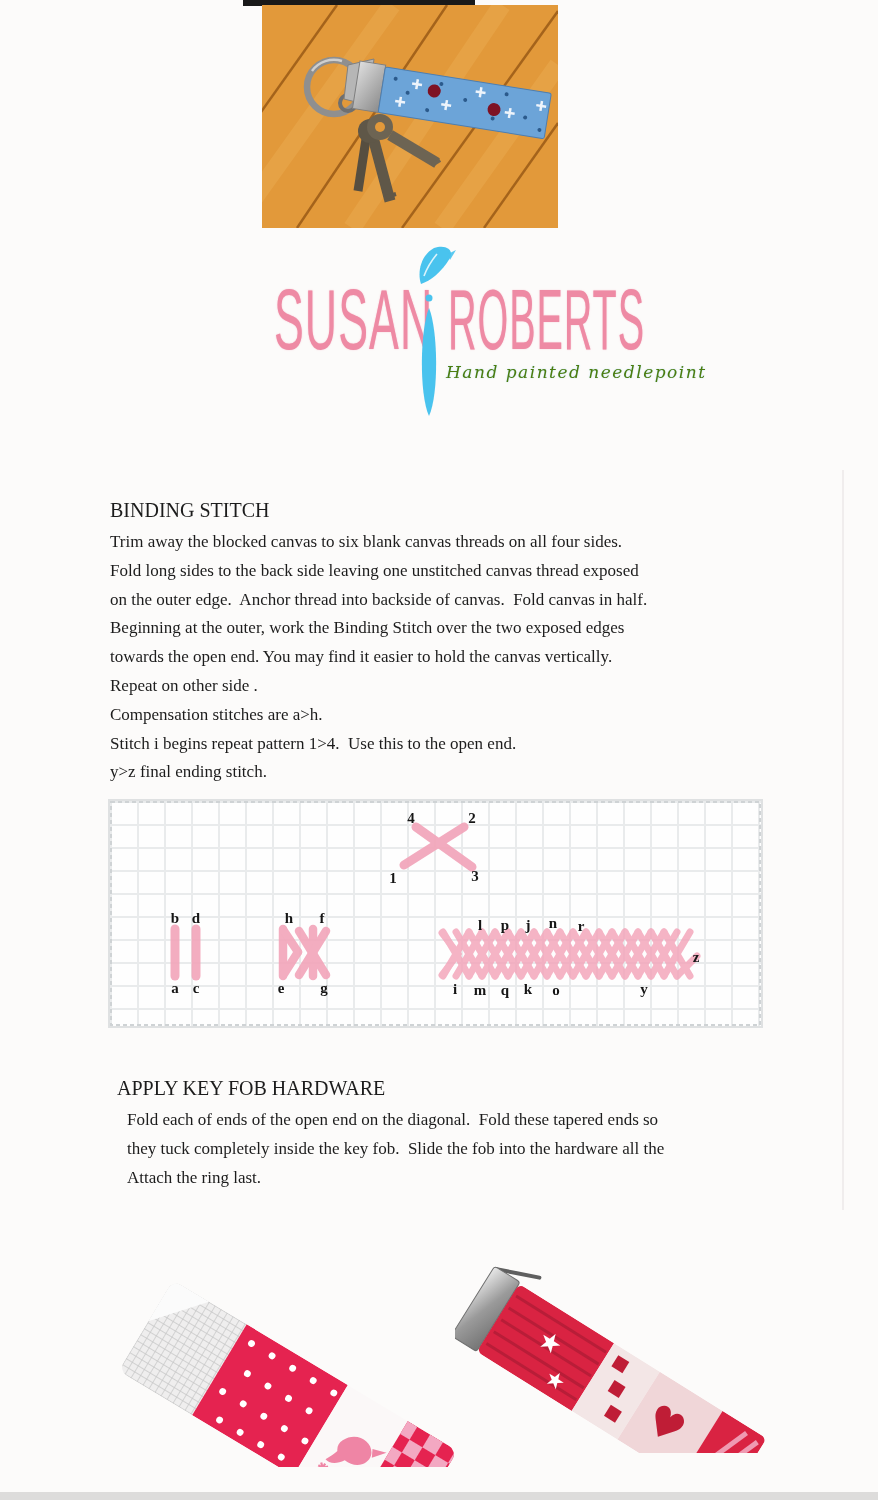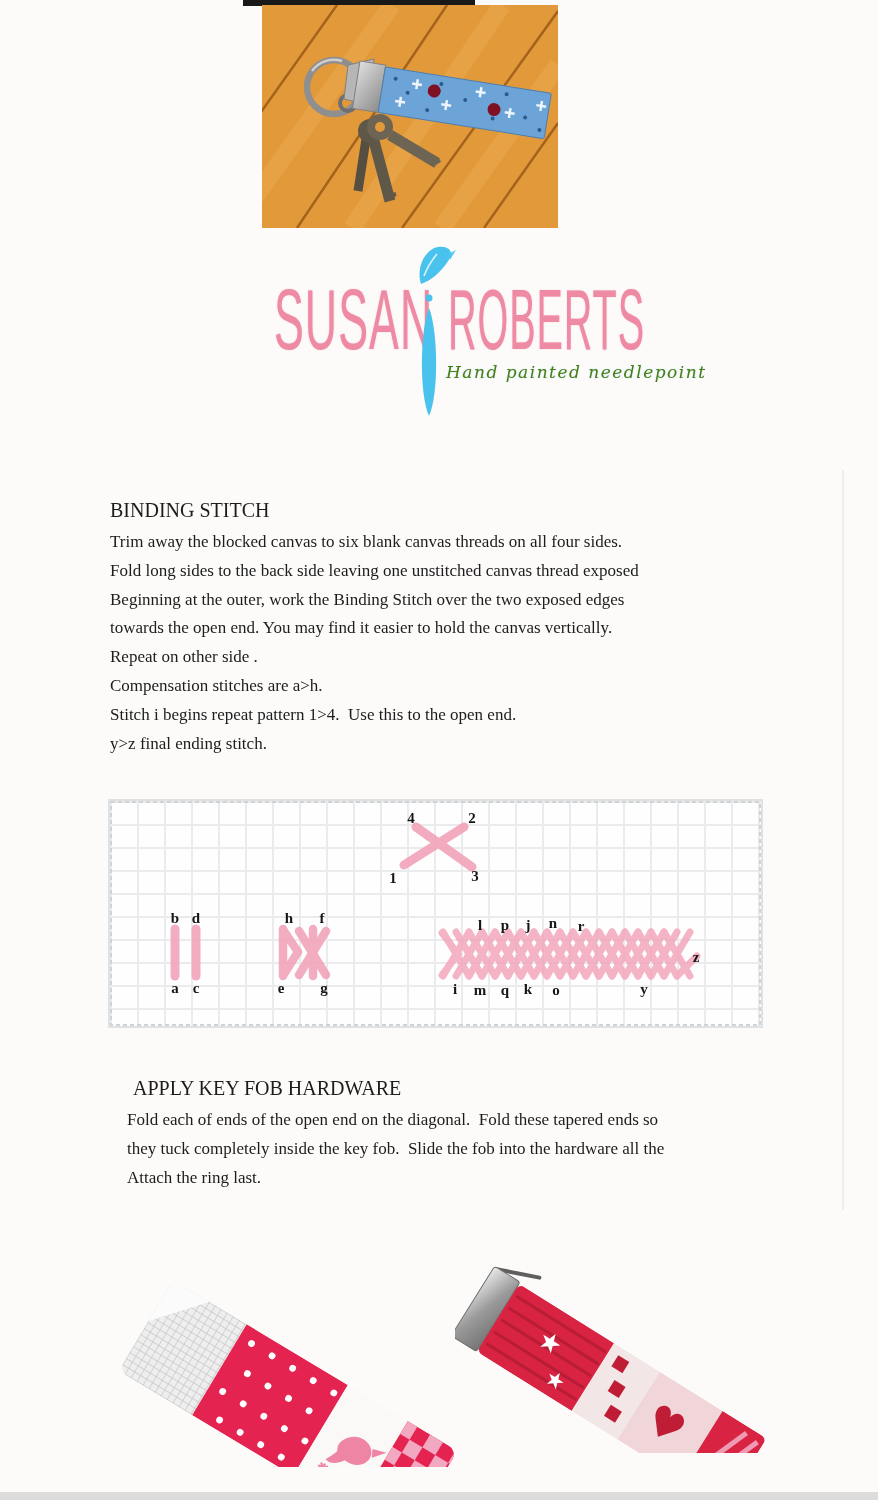--- a/index.html
+++ b/index.html
@@ -29,21 +29,21 @@
     font-family:"DejaVu Serif", serif; font-style:italic;
     font-size:17px; letter-spacing:1.5px; color:#4d7c0f;
     text-shadow:0 0 1.5px rgba(114,210,243,.6);
   }
 
   
   .heading{font-size:20px; white-space:pre;}
   .line{font-size:17px; line-height:28.8px; white-space:pre;}
   .sec1-head{left:110px;top:499px;}
   .sec1-body{left:110px;top:528px;}
-  .sec2-head{left:133px;top:1077px;}
+  .sec2-head{left:117px;top:1077px;}
   .sec2-body{left:127px;top:1106px;}
 
   
   .diagram{
     left:108px;top:799px;width:655px;height:229px;
     background:#fefefe;
     border:2px solid #dfe1e2;
     box-sizing:border-box;
   }
   .diagram svg{display:block;}
@@ -138,20 +138,21 @@
       </g>
       <path d="M33 10 C 28 16 23 24 20 32" stroke="#ffffff" stroke-width="1.6" fill="none" opacity="0.8"></path>
     </svg>
   </div>
   <div class="abs tagline">Hand painted needlepoint</div>
 
   <div class="abs heading sec1-head">BINDING STITCH</div>
   <div class="abs sec1-body">
     <div class="line">Trim away the blocked canvas to six blank canvas threads on all four sides.</div>
     <div class="line">Fold long sides to the back side leaving one unstitched canvas thread exposed</div>
+    <div class="line">on the outer edge.  Anchor thread into backside of canvas.  Fold canvas in half.</div>
     <div class="line">Beginning at the outer, work the Binding Stitch over the two exposed edges</div>
     <div class="line">towards the open end. You may find it easier to hold the canvas vertically.</div>
     <div class="line">Repeat on other side .</div>
     <div class="line">Compensation stitches are a&gt;h.</div>
     <div class="line">Stitch i begins repeat pattern 1&gt;4.  Use this to the open end.</div>
     <div class="line">y&gt;z final ending stitch.</div>
   </div>
 
   <div class="abs diagram">
     <svg width="651" height="225" viewBox="0 0 651 225">

